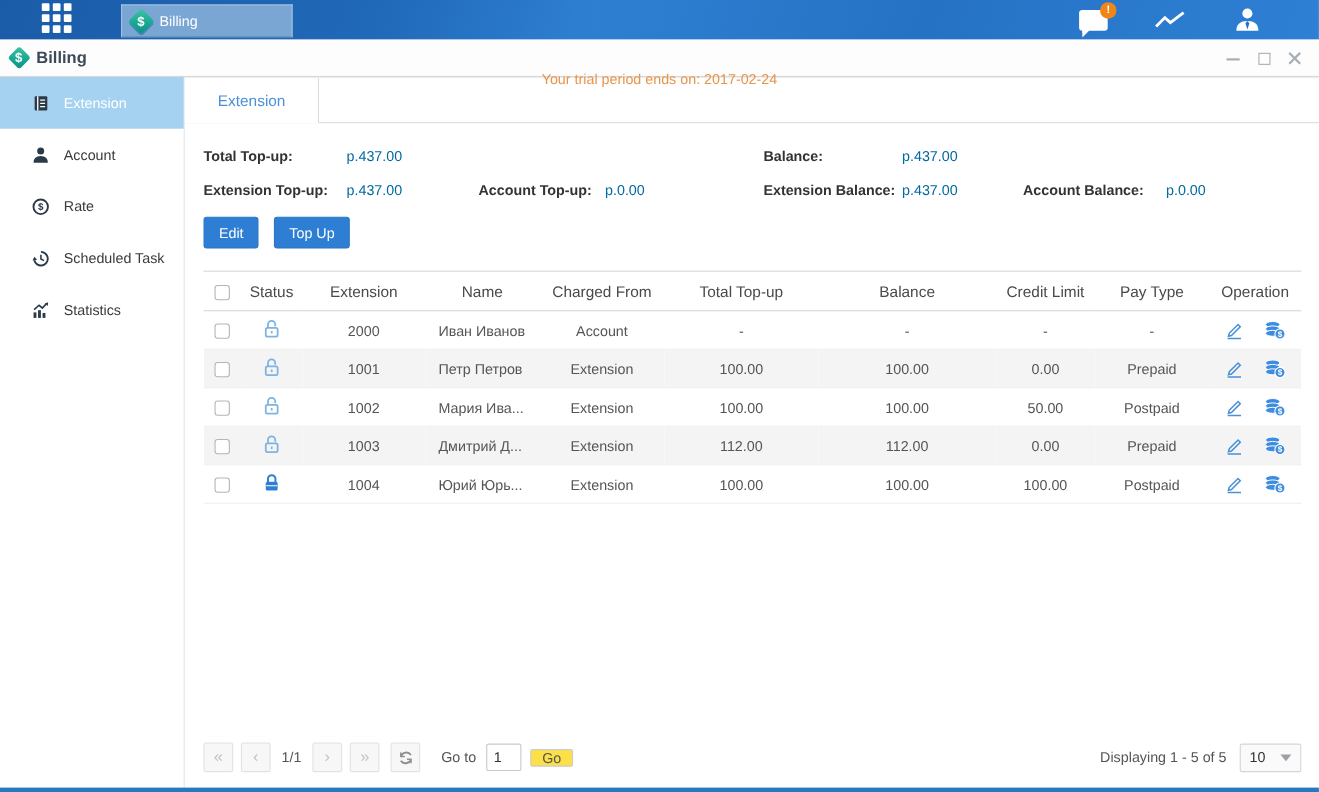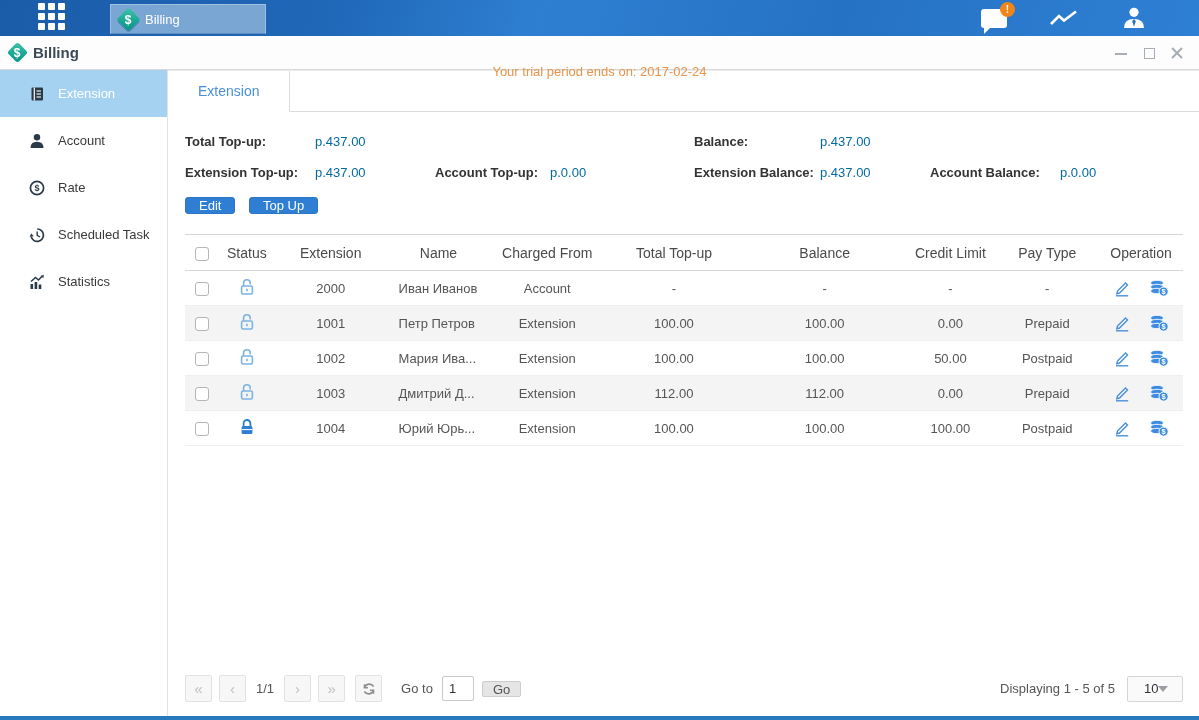--- a/index.html
+++ b/index.html
@@ -44,45 +44,45 @@
 
   .content { flex:1 1 auto; display:flex; flex-direction:column; background:#fff; min-width:0; }
   .tabbar { height:42px; flex:0 0 42px; border-top:1px solid #ececec; border-bottom:1px solid #dcdcdc; display:flex; }
   .tab.active { background:#fff; border-right:1px solid #dcdcdc; margin-bottom:-1px; border-bottom:1px solid #fff; display:flex; align-items:center; padding:0 30px; color:#4a90d9; font-size:14px; cursor:pointer; }
 
   .summary { padding:14px 0 0 17px; display:grid; grid-template-columns:130px 120px 115px 144px 126px 110px 130px auto; grid-auto-rows:31px; align-items:center; }
   .sum-label { font-weight:bold; color:#333; }
   .sum-value { color:#0369a1; }
 
   .actions { padding:9px 0 0 17px; }
-  .btn-primary { display:inline-block; background:#2e7fd4; border:1px solid #2b76c6; color:#fff; font-size:13px; padding:0 13px; border-radius:3px; margin-right:10px; cursor:pointer; font-family:inherit; }
+  .btn-primary { display:inline-block; background:#2e7fd4; border:1px solid #2b76c6; color:#fff; font-size:13px; padding:6px 13px; border-radius:3px; margin-right:10px; cursor:pointer; font-family:inherit; }
 
   .table-wrap { margin:20px 16px 0 17px; }
   table { width:100%; border-collapse:collapse; table-layout:fixed; }
   thead th { font-weight:normal; color:#4a4a4a; height:36px; border-top:1px solid #d6d6d6; border-bottom:1px solid #d6d6d6; text-align:center; font-size:14px; }
   tbody td { height:35px; text-align:center; color:#555; border-bottom:1px solid #efefef; font-size:13px; overflow:hidden; white-space:nowrap; }
   tbody tr:nth-child(even) { background:#f4f4f4; }
   col.c-check{width:3.4%} col.c-status{width:5.6%} col.c-ext{width:11.2%} col.c-name{width:10.4%} col.c-charged{width:11.4%} col.c-total{width:14%} col.c-bal{width:16.2%} col.c-credit{width:9%} col.c-pay{width:10.4%} col.c-op{width:8.4%}
   td.name-cell { text-align:left; padding-left:12px; }
   .checkbox { display:inline-block; width:14px; height:14px; border:1px solid #b5b5b5; border-radius:3px; background:#fff; vertical-align:middle; cursor:pointer; }
   .op-cell .op-btn { display:inline-flex; vertical-align:middle; margin:0 7px; cursor:pointer; }
 
   .spacer { flex:1 1 auto; }
 
   
   .pagebar { flex:0 0 auto; display:flex; align-items:center; padding:0 16px 14px 17px; }
   .pg-btn { width:27px; height:27px; background:#f7f7f7; border:1px solid #e2e2e2; border-radius:2px; display:flex; align-items:center; justify-content:center; color:#c0c0c0; font-size:15px; margin-right:7px; cursor:pointer; }
   .pg-indicator { color:#555; margin:0 10px 0 3px; }
   .pg-refresh { margin-left:3px; }
   .goto-label { color:#555; margin:0 9px 0 12px; }
   .goto-input { width:32px; height:25px; border:1px solid #c9c9c9; border-radius:2px; font-size:13px; padding-left:6px; color:#333; font-family:inherit; }
-  .go-btn { margin-left:8px; height:16px; padding:0 10px; background:#e5e5e5; border:1px solid #ccc; border-radius:2px; color:#555; font-size:13px; cursor:pointer; font-family:inherit; }
+  .go-btn { margin-left:8px; height:16px; padding:0 10px; background:#fde047; border:1px solid #ccc; border-radius:2px; color:#555; font-size:13px; cursor:pointer; font-family:inherit; }
   .pg-right { margin-left:auto; display:flex; align-items:center; gap:12px; }
   .displaying { color:#555; }
-  .page-size { width:56px; height:26px; background:#fafafa; border:1px solid #d5d5d5; border-radius:2px; display:flex; align-items:center; justify-content:space-between; padding:0 16px; cursor:pointer; color:#333; }
+  .page-size { width:56px; height:26px; background:#fafafa; border:1px solid #d5d5d5; border-radius:2px; display:flex; align-items:center; justify-content:space-between; padding:0 8px; cursor:pointer; color:#333; }
   .caret-down { width:0; height:0; border-left:5px solid transparent; border-right:5px solid transparent; border-top:6px solid #9aa0a6; }
 
   .bottom-strip { flex:0 0 4px; height:4px; background:#2779bd; }
 </style>
 </head>
 <body>
 
 <div class="app">
 
   <div class="topbar">

